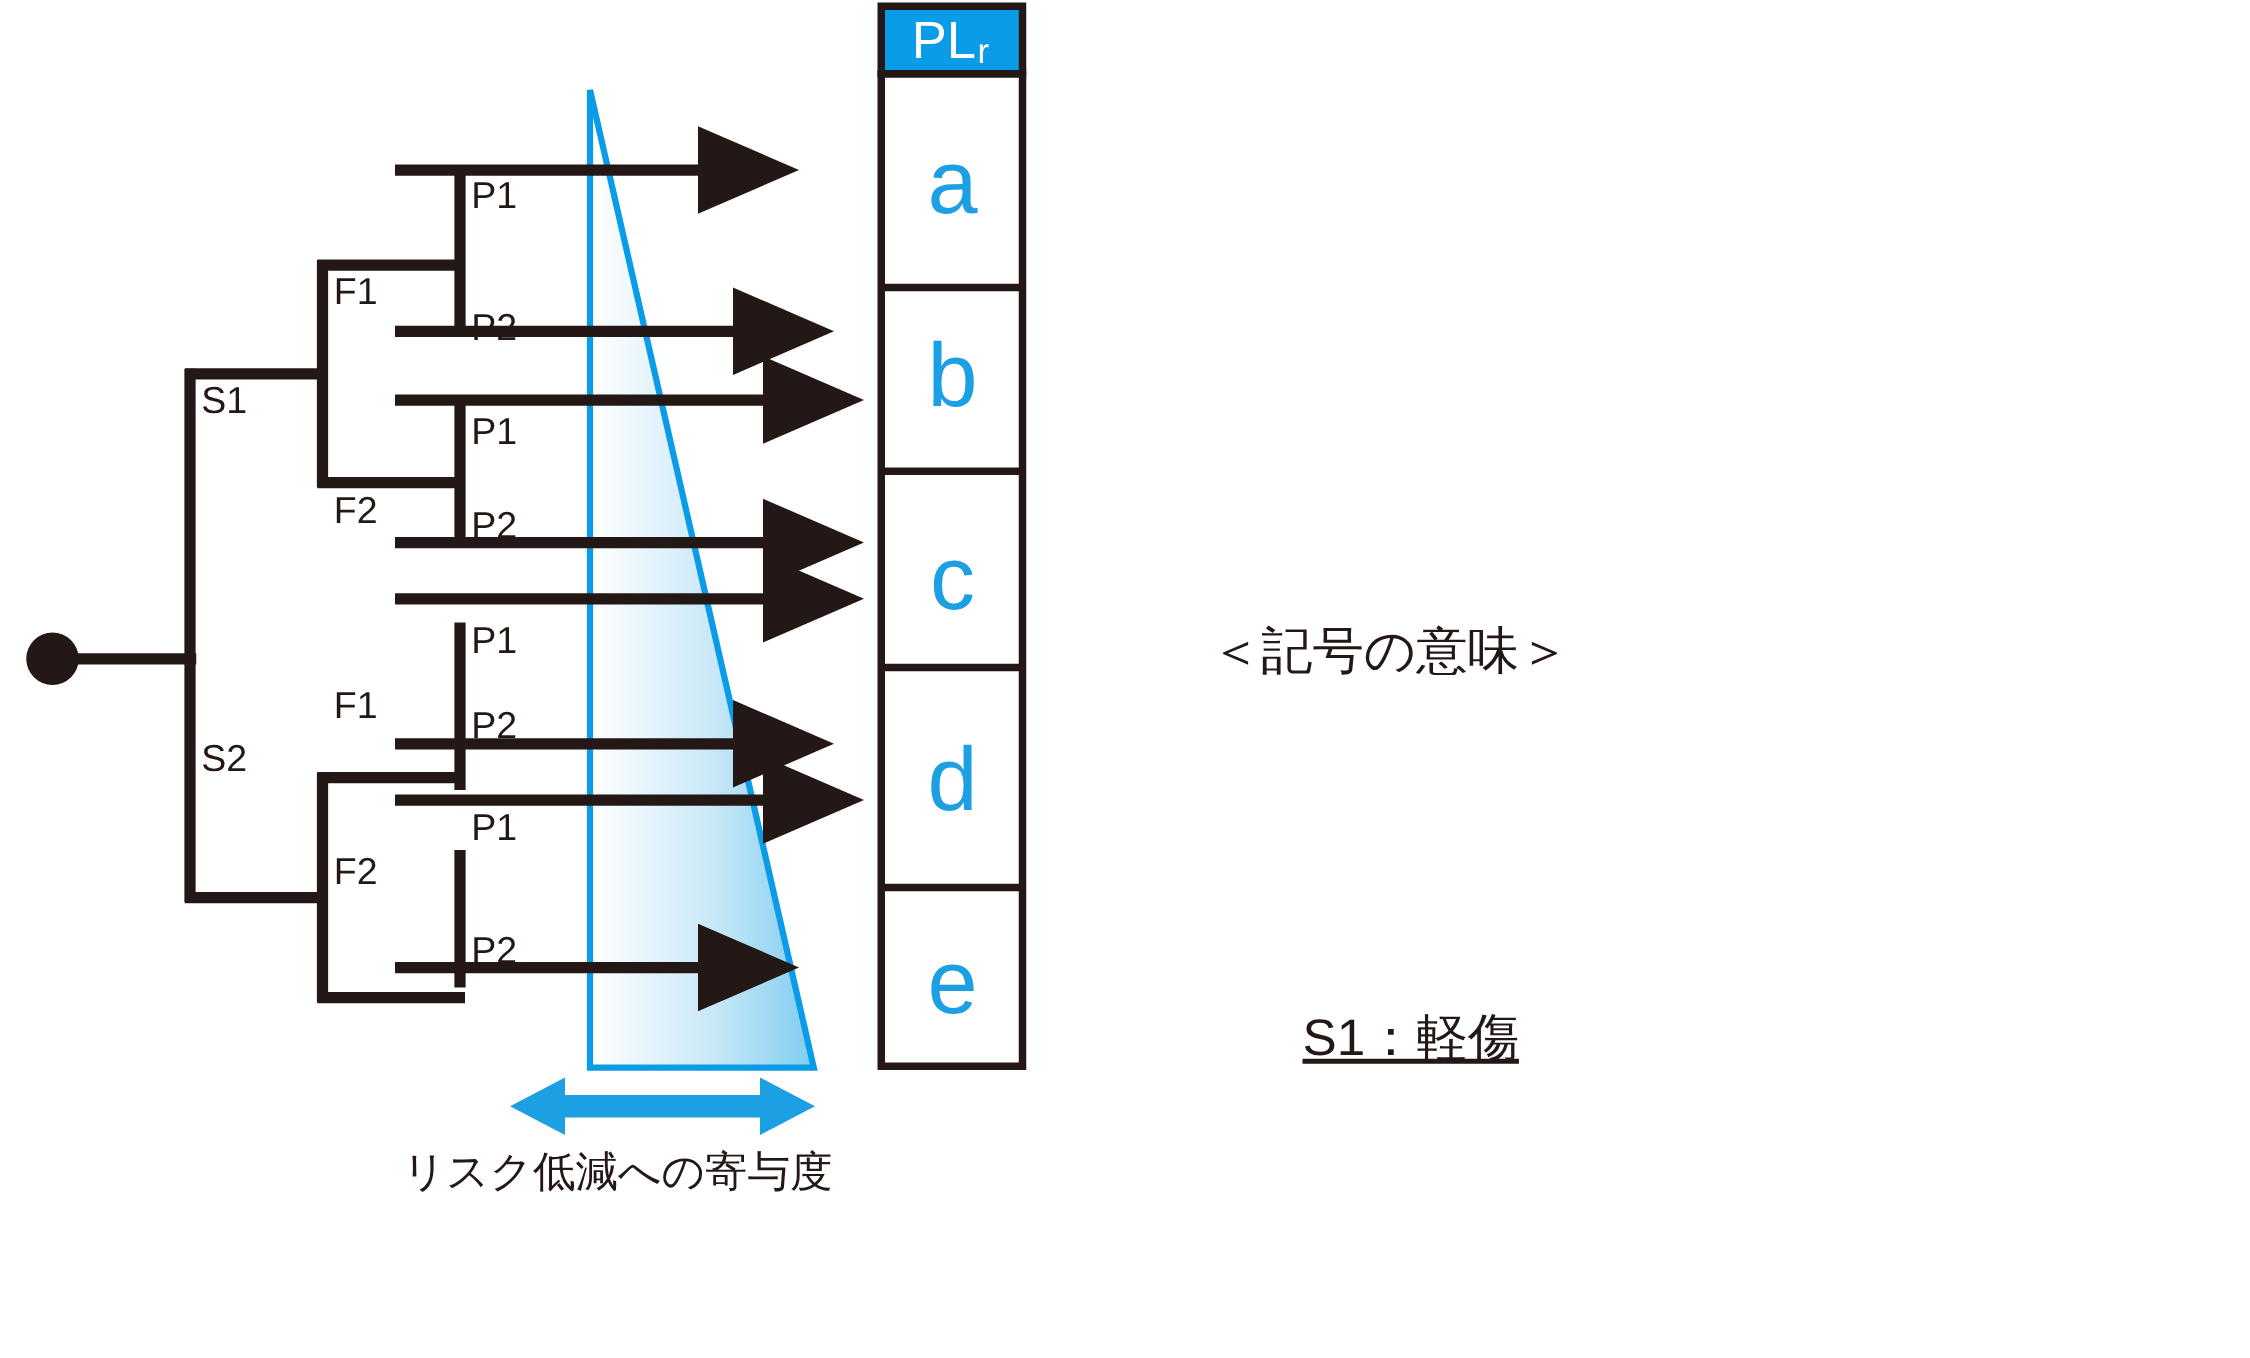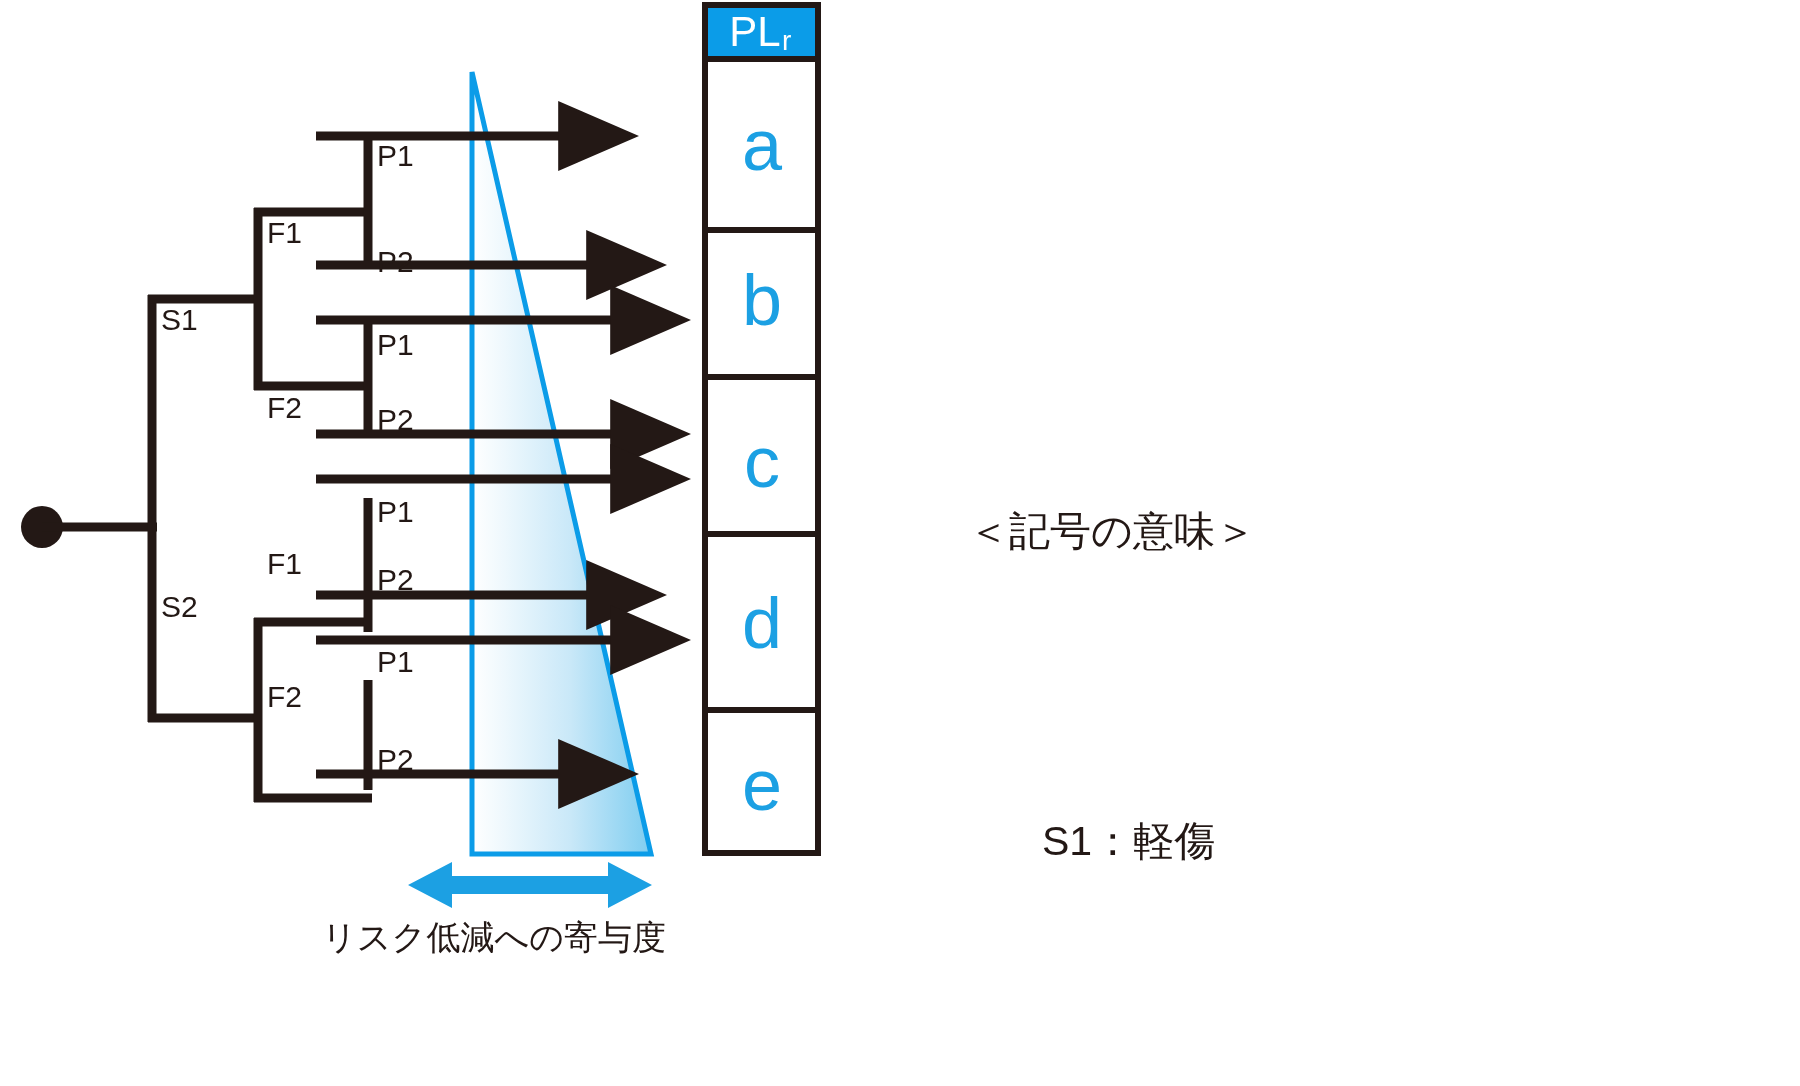--- a/index.html
+++ b/index.html
@@ -93,22 +93,22 @@
     left: 968px;
     top: 392px;
     width: 800px;
     font-size: 41px;
     line-height: 1.26;
     color: #231815;
     white-space: pre;
     letter-spacing: 0px;
   }
   .legend .grp { margin-bottom: 14px; }
-  .legend .lvl1 { padding-left: 0px; margin-top: 11px; }
-  .legend .lvl2 { padding-left: 74px; }
+  .legend .lvl1 { padding-left: 0px; }
+  .legend .lvl2 { padding-left: 74px; text-decoration: underline; }
 </style>
 </head>
 <body>
 
 <div id="root">
 
   <svg class="diagram" viewBox="0 0 1800 1086">
     <defs>
       <linearGradient id="wedgeGrad" x1="0" y1="0" x2="1" y2="0">
         <stop offset="0%" stop-color="#ffffff"></stop>

